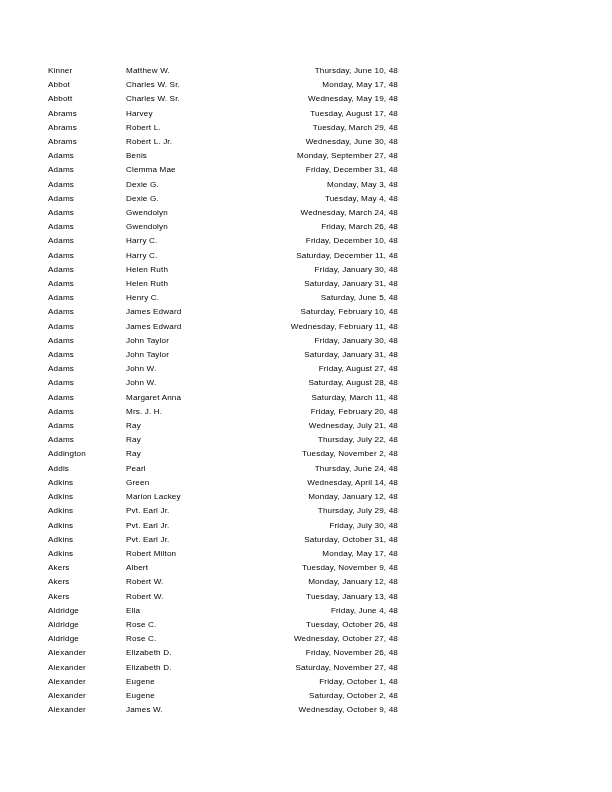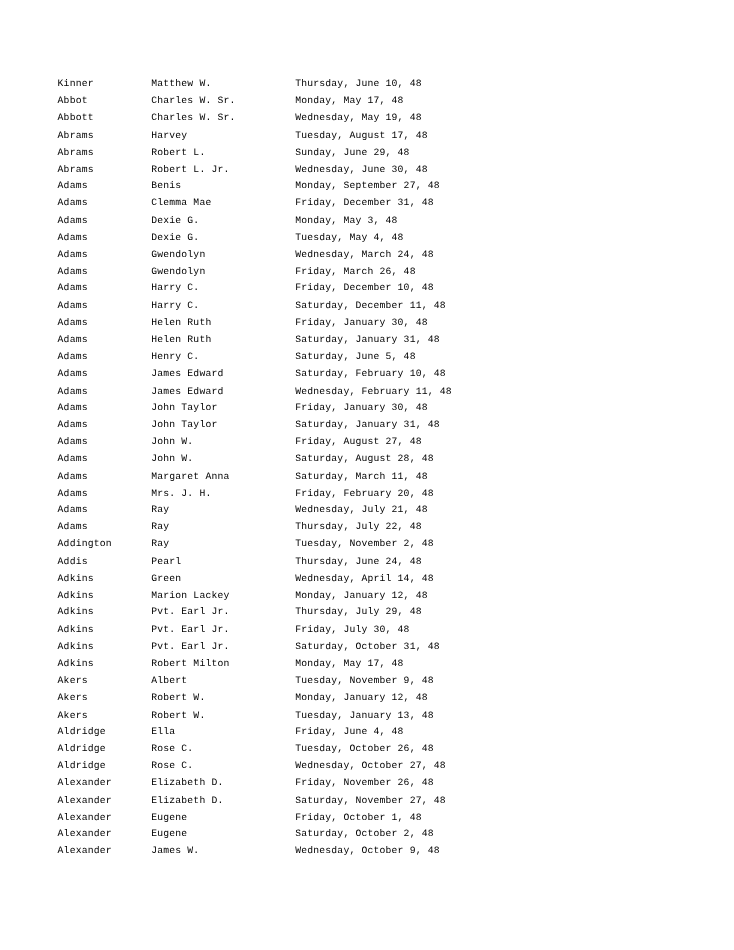--- a/index.html
+++ b/index.html
@@ -25,21 +25,20 @@
   #records-table {
     position: absolute;
     left: 48px;
     top: 64px;
     width: 350px;
     border-collapse: collapse;
     table-layout: fixed;
   }
   #records-table tr {
     height: 14.2px;
-    font-family: Liberation Mono, monospace;
   }
   #records-table td {
     padding: 0;
     margin: 0;
     font-size: 8.1px;
     line-height: 14.2px;
     white-space: nowrap;
     overflow: visible;
     vertical-align: top;
     letter-spacing: 0.02em;
@@ -47,21 +46,21 @@
   td.col-last {
     width: 78px;
     text-align: left;
   }
   td.col-first {
     width: 120px;
     text-align: left;
   }
   td.col-date {
     width: 152px;
-    text-align: left;
+    text-align: right;
     padding-right: 2px;
   }
   
   tr.row-indent td.col-last {
     padding-left: 5px;
   }
 </style>
 </head>
 <body>
 
@@ -84,21 +83,21 @@
           <td class="col-date">Wednesday, May 19, 48</td>
         </tr>
         <tr>
           <td class="col-last">Abrams</td>
           <td class="col-first">Harvey</td>
           <td class="col-date">Tuesday, August 17, 48</td>
         </tr>
         <tr>
           <td class="col-last">Abrams</td>
           <td class="col-first">Robert L.</td>
-          <td class="col-date">Sunday, June 29, 48</td>
+          <td class="col-date">Tuesday, March 29, 48</td>
         </tr>
         <tr>
           <td class="col-last">Abrams</td>
           <td class="col-first">Robert L. Jr.</td>
           <td class="col-date">Wednesday, June 30, 48</td>
         </tr>
         <tr>
           <td class="col-last">Adams</td>
           <td class="col-first">Benis</td>
           <td class="col-date">Monday, September 27, 48</td>

